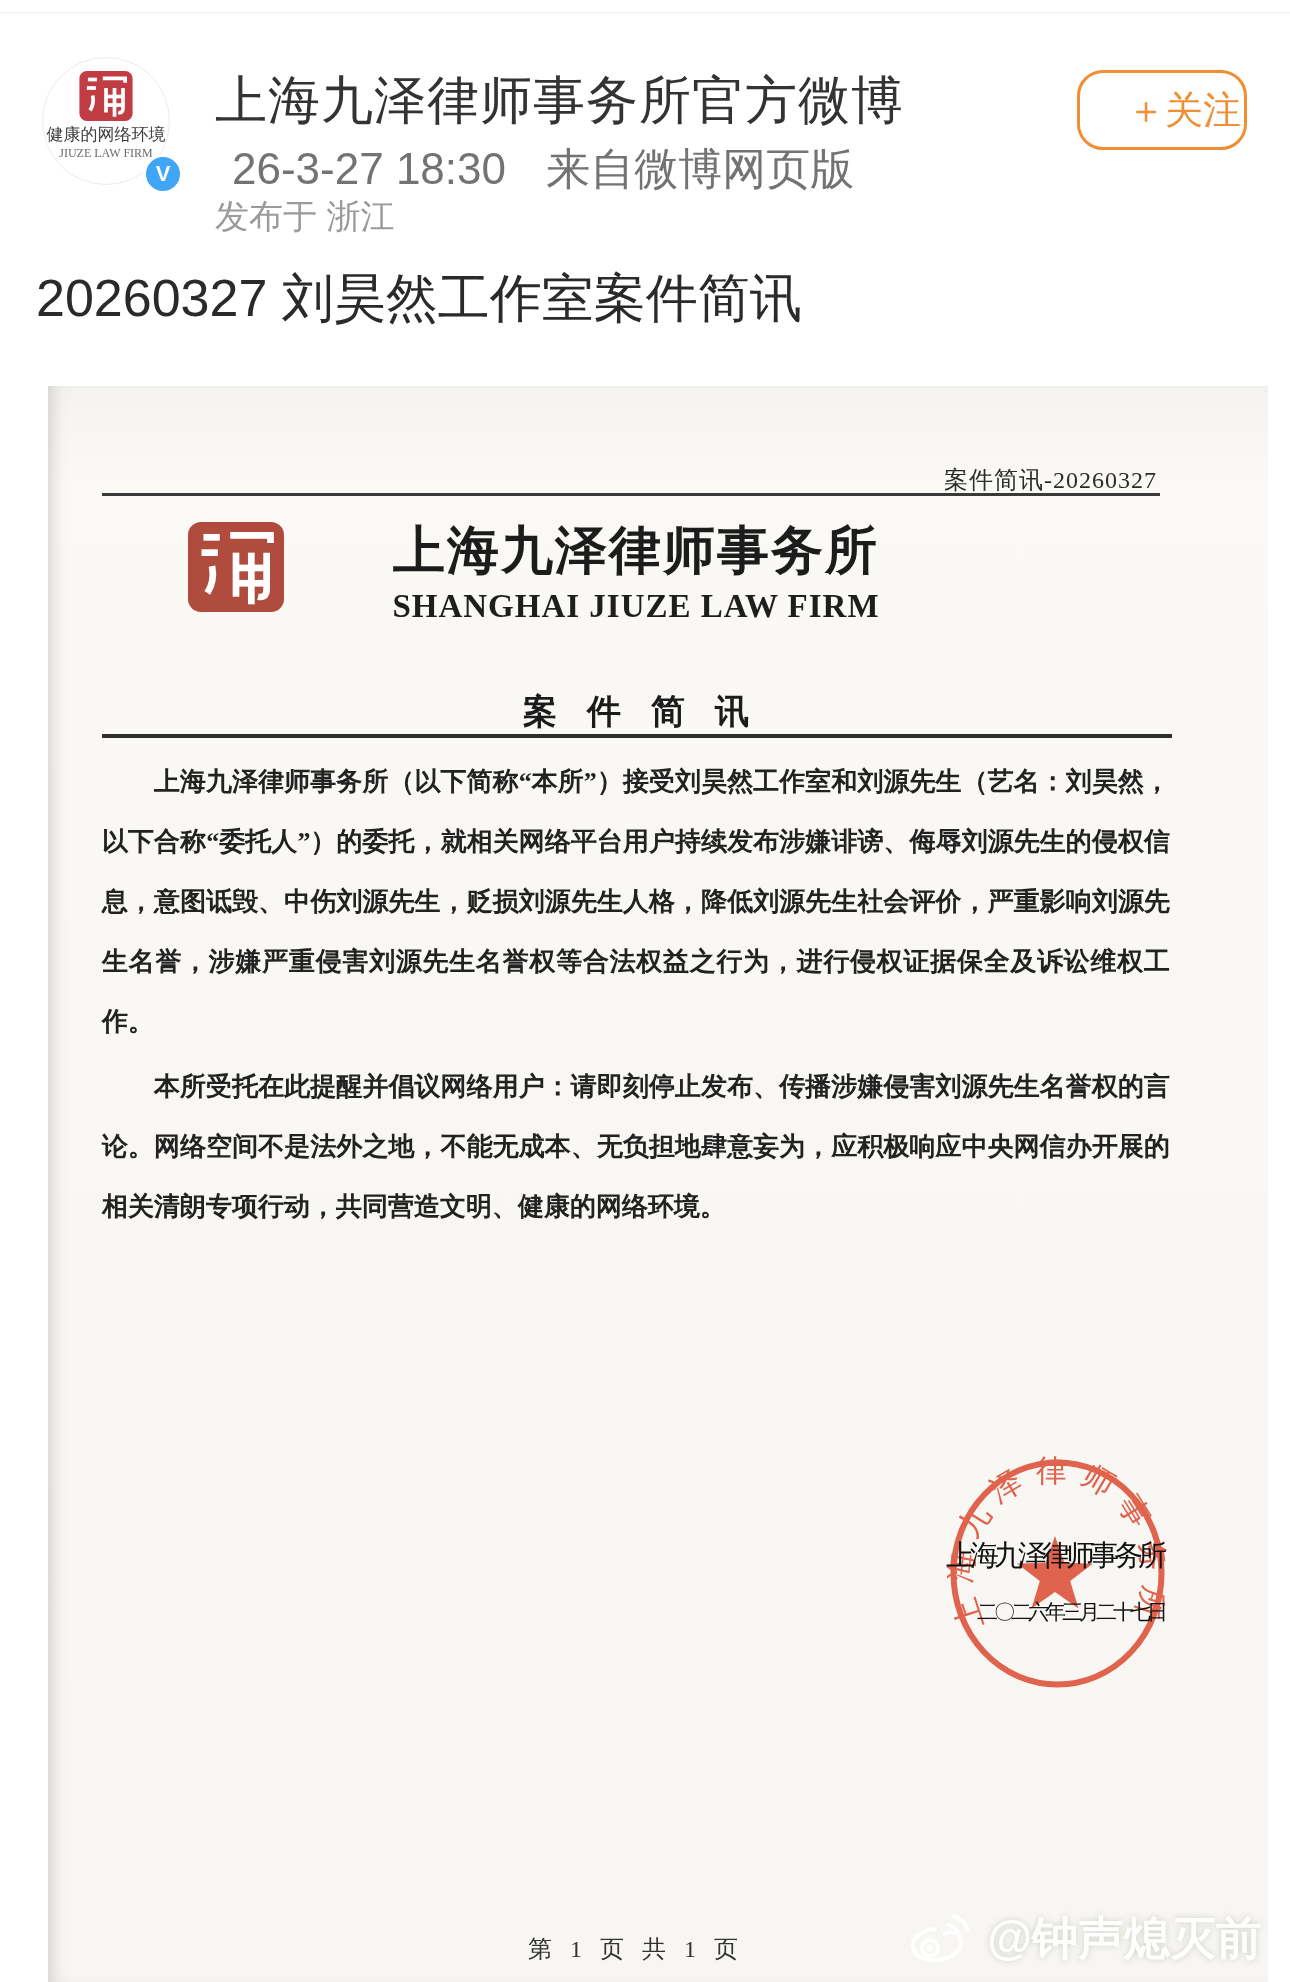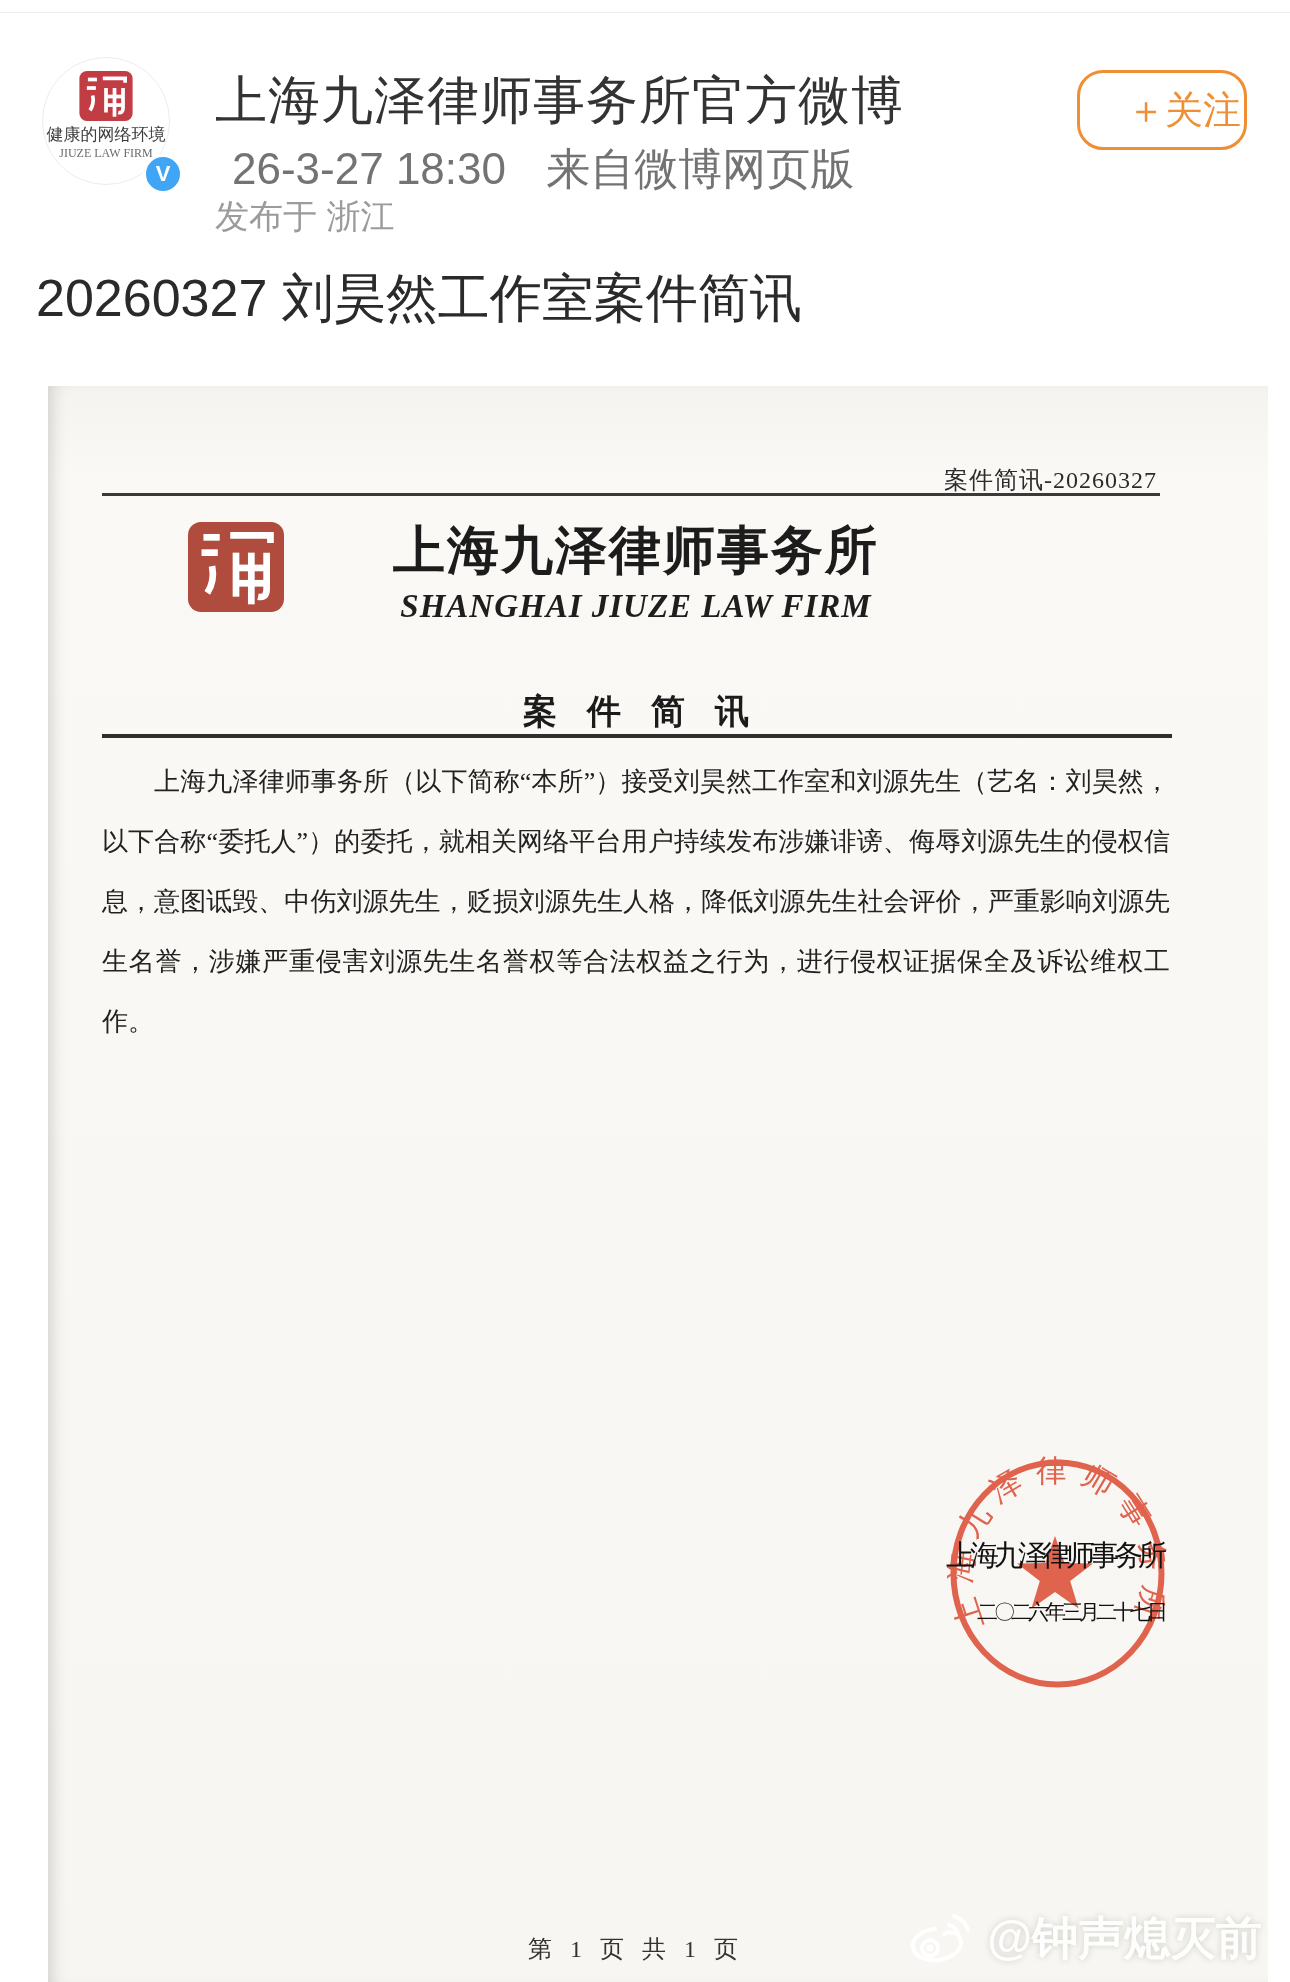--- a/index.html
+++ b/index.html
@@ -38,26 +38,26 @@
   .doc {
     position:absolute; left:48px; top:386px; width:1220px; height:1596px;
     background:linear-gradient(180deg,#f4f3ef 0%, #faf9f5 6%, #f8f7f3 60%, #f7f6f2 100%);
     box-shadow:inset 14px 0 20px -14px rgba(0,0,0,0.22);
     font-family:"Liberation Serif","DejaVu Serif",serif; color:#242424;padding-left:29px;
   }
   .doc-ref { position:absolute; right:111px; top:78px; font-size:24px; color:#2b2b2b; letter-spacing:1px; }
   .rule1 { position:absolute; left:54px; right:108px; top:107px; border-top:3px solid #3a3a3a; }
   .firm-logo { position:absolute; left:140px; top:136px; width:96px; height:90px; background:#b04c3e; border-radius:13px; }
   .firm-cn { position:absolute; left:54px; right:98px; top:130px; text-align:center; font-size:52px; font-weight:bold; color:#1c1c1c; letter-spacing:2px; }
-  .firm-en { position:absolute; left:54px; right:98px; top:202px; text-align:center; font-size:33px; font-weight:bold; color:#1e1e1e; letter-spacing:1px;font-style:italic; }
+  .firm-en { position:absolute; left:54px; right:98px; top:202px; text-align:center; font-size:33px; font-weight:bold; color:#1e1e1e; letter-spacing:1px; }
   .firm-addr { position:absolute; left:54px; right:98px; top:252px; text-align:center; font-size:37px; font-weight:bold; color:#1b1b1b; }
   .doc-type { position:absolute; left:54px; right:98px; top:303px; text-align:center; font-size:34px; font-weight:bold; color:#1b1b1b; letter-spacing:30px; text-indent:30px; }
   .rule2 { position:absolute; left:54px; right:96px; top:348px; border-top:4px solid #2e2e2e; }
   .doc-body { position:absolute; left:54px; top:366px; width:1068px; font-size:26px; line-height:60px; text-align:justify; color:#222; }
-  .doc-body p { text-indent:2em; margin-bottom:5px; }
+  .doc-body p { text-indent:2em; margin-bottom:5px;font-weight:bold; }
   .signature { position:absolute; right:106px; top:1150px; font-size:29px; letter-spacing:-5px; color:#111; z-index:3; }
   .doc-date { position:absolute; right:104px; top:1212px; font-size:21px; letter-spacing:-4px; color:#111; z-index:3; }
   .seal { position:absolute; left:899px; top:1070px; width:221px; height:235px; z-index:2; opacity:.88; }
   .doc-footer { position:absolute; left:54px; width:1068px; top:1547px; text-align:center; font-size:24px; letter-spacing:6px; color:#333; }
   .watermark {
     position:absolute; right:6px; top:1522px; display:flex; align-items:center; gap:16px;
     color:rgba(255,255,255,0.95); font-family:"Liberation Sans","DejaVu Sans",sans-serif;
     font-size:46px; font-weight:bold; text-shadow:0 0 6px rgba(160,160,150,0.45); z-index:4; white-space:nowrap;
   }
 </style>
@@ -115,20 +115,21 @@
       </g>
     </svg>
   </div>
   <div class="firm-cn">上海九泽律师事务所</div>
   <div class="firm-en">SHANGHAI JIUZE LAW FIRM</div>
   <div class="doc-type">案件简讯</div>
   <div class="rule2"></div>
 
   <div class="doc-body">
     <p>上海九泽律师事务所（以下简称“本所”）接受刘昊然工作室和刘源先生（艺名：刘昊然，以下合称“委托人”）的委托，就相关网络平台用户持续发布涉嫌诽谤、侮辱刘源先生的侵权信息，意图诋毁、中伤刘源先生，贬损刘源先生人格，降低刘源先生社会评价，严重影响刘源先生名誉，涉嫌严重侵害刘源先生名誉权等合法权益之行为，进行侵权证据保全及诉讼维权工作。</p>
+    <p>本所受托在此提醒并倡议网络用户：请即刻停止发布、传播涉嫌侵害刘源先生名誉权的言论。网络空间不是法外之地，不能无成本、无负担地肆意妄为，应积极响应中央网信办开展的相关清朗专项行动，共同营造文明、健康的网络环境。</p>
   </div>
 
   <svg class="seal" viewBox="0 0 221 235">
     <ellipse cx="110.5" cy="117.5" rx="104" ry="111" fill="none" stroke="#dd4f38" stroke-width="6"></ellipse>
     <polygon fill="#dd4f38" points="108,80 117.4,107.1 146,107.6 123.2,124.9 131.5,152.4 108,136 84.5,152.4 92.8,124.9 70,107.6 98.6,107.1"></polygon>
     <path id="sealArc" d="M 45 178 A 86 93 0 1 1 176 178" fill="none"></path>
     <text font-family="Liberation Serif, DejaVu Serif, serif" font-size="31" fill="#dd4f38" letter-spacing="12">
       <textPath href="#sealArc" startOffset="50%" text-anchor="middle">上海九泽律师事务所</textPath>
     </text>
   </svg>

